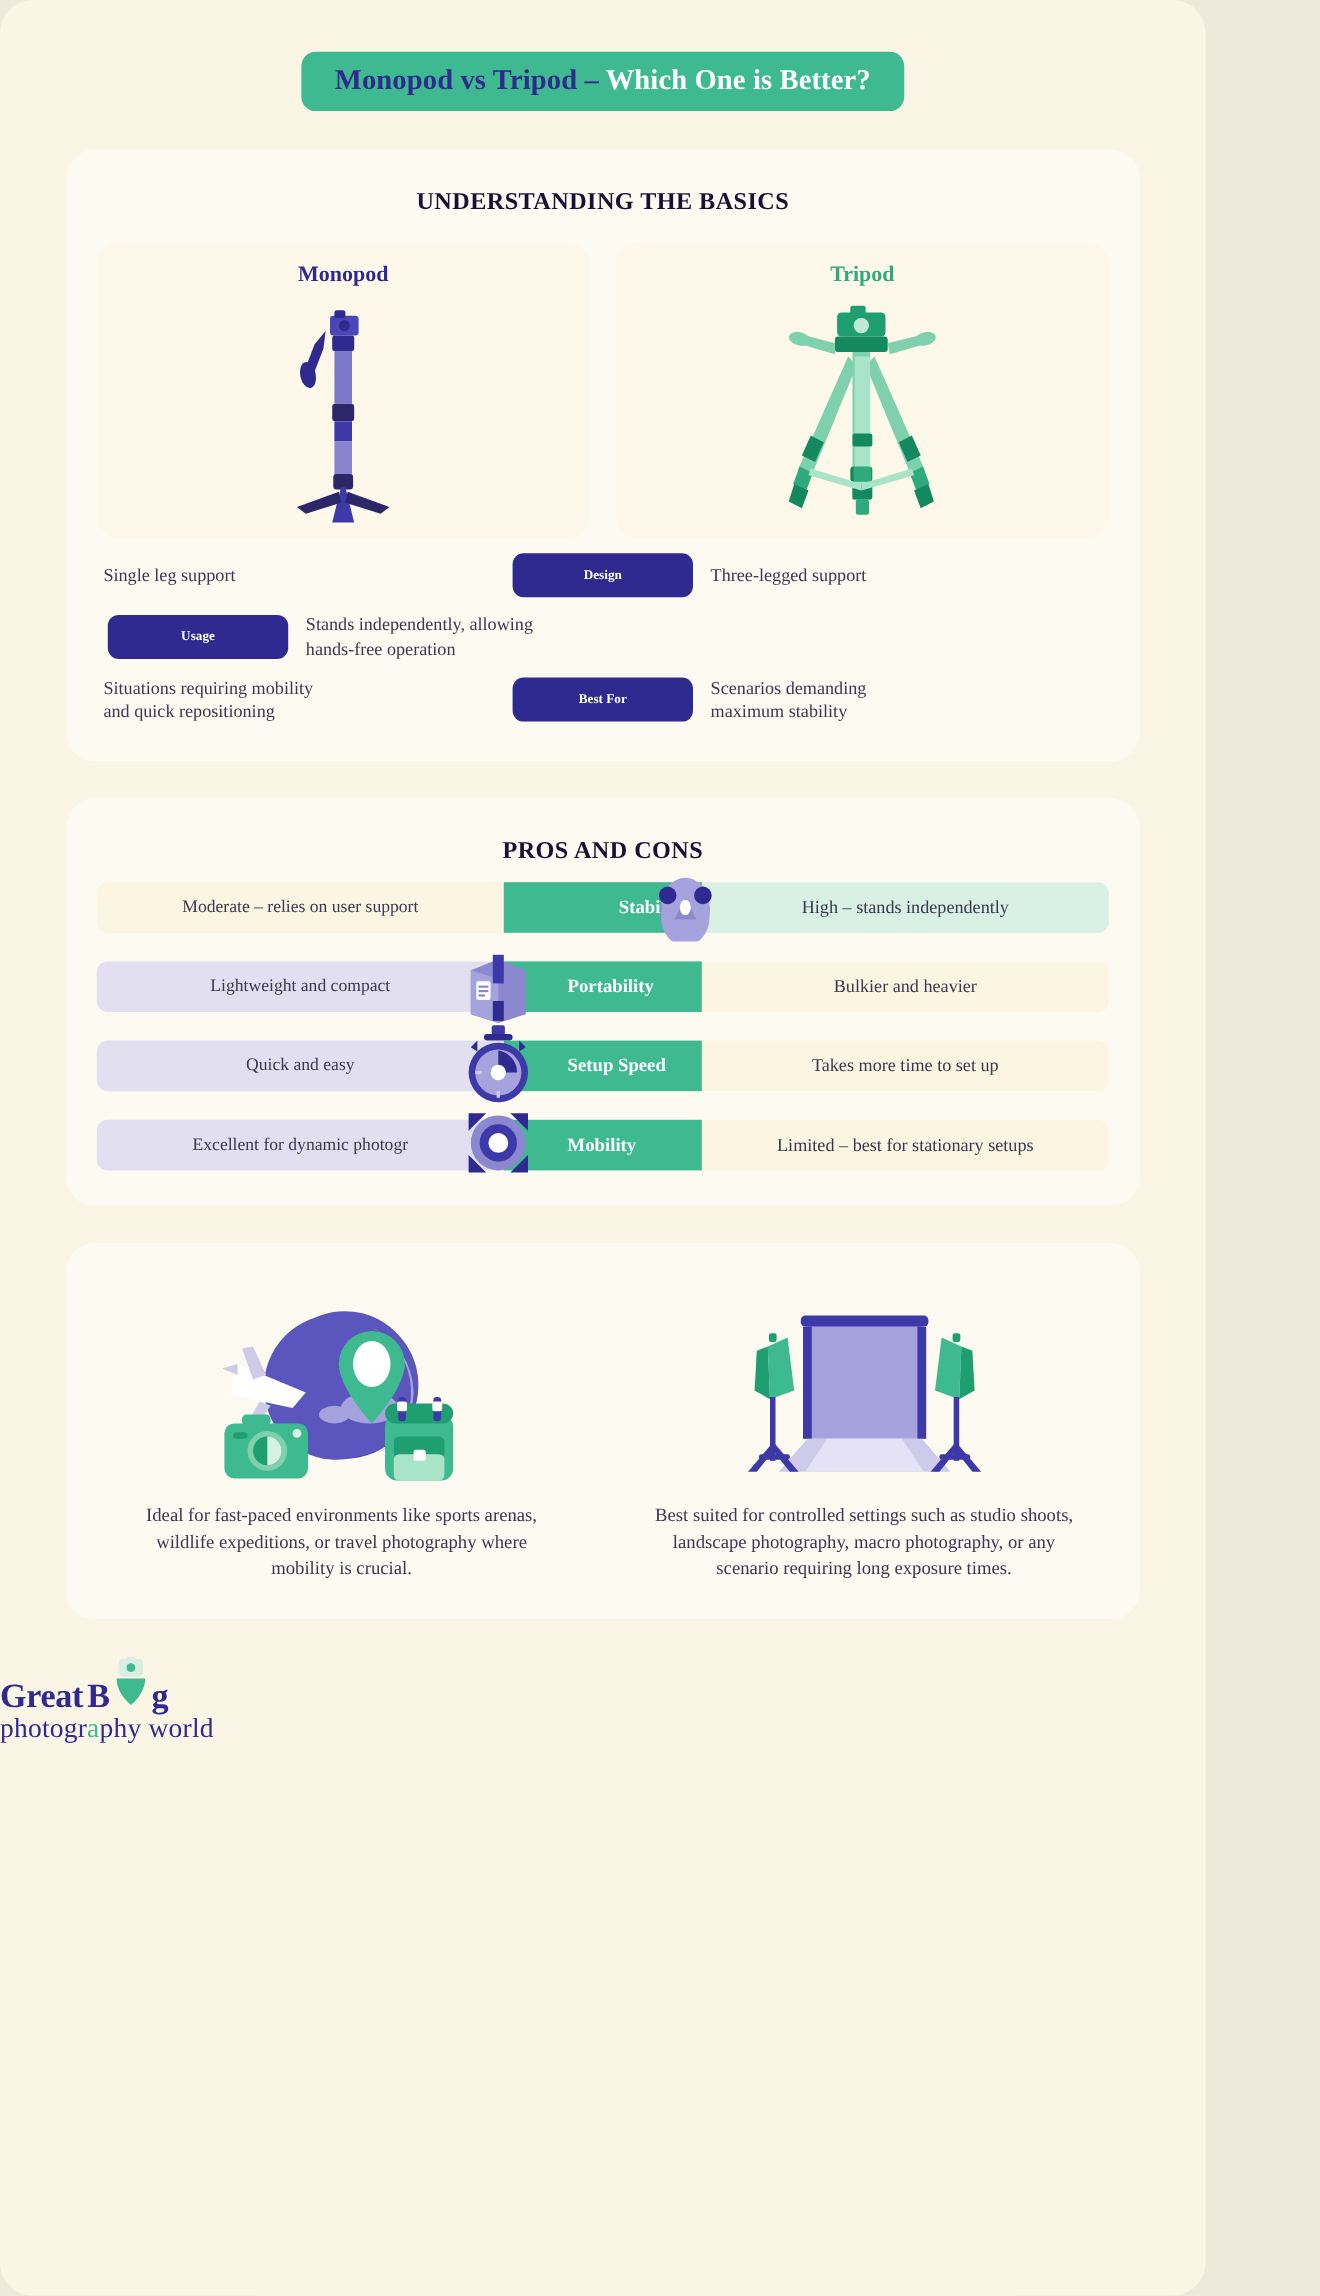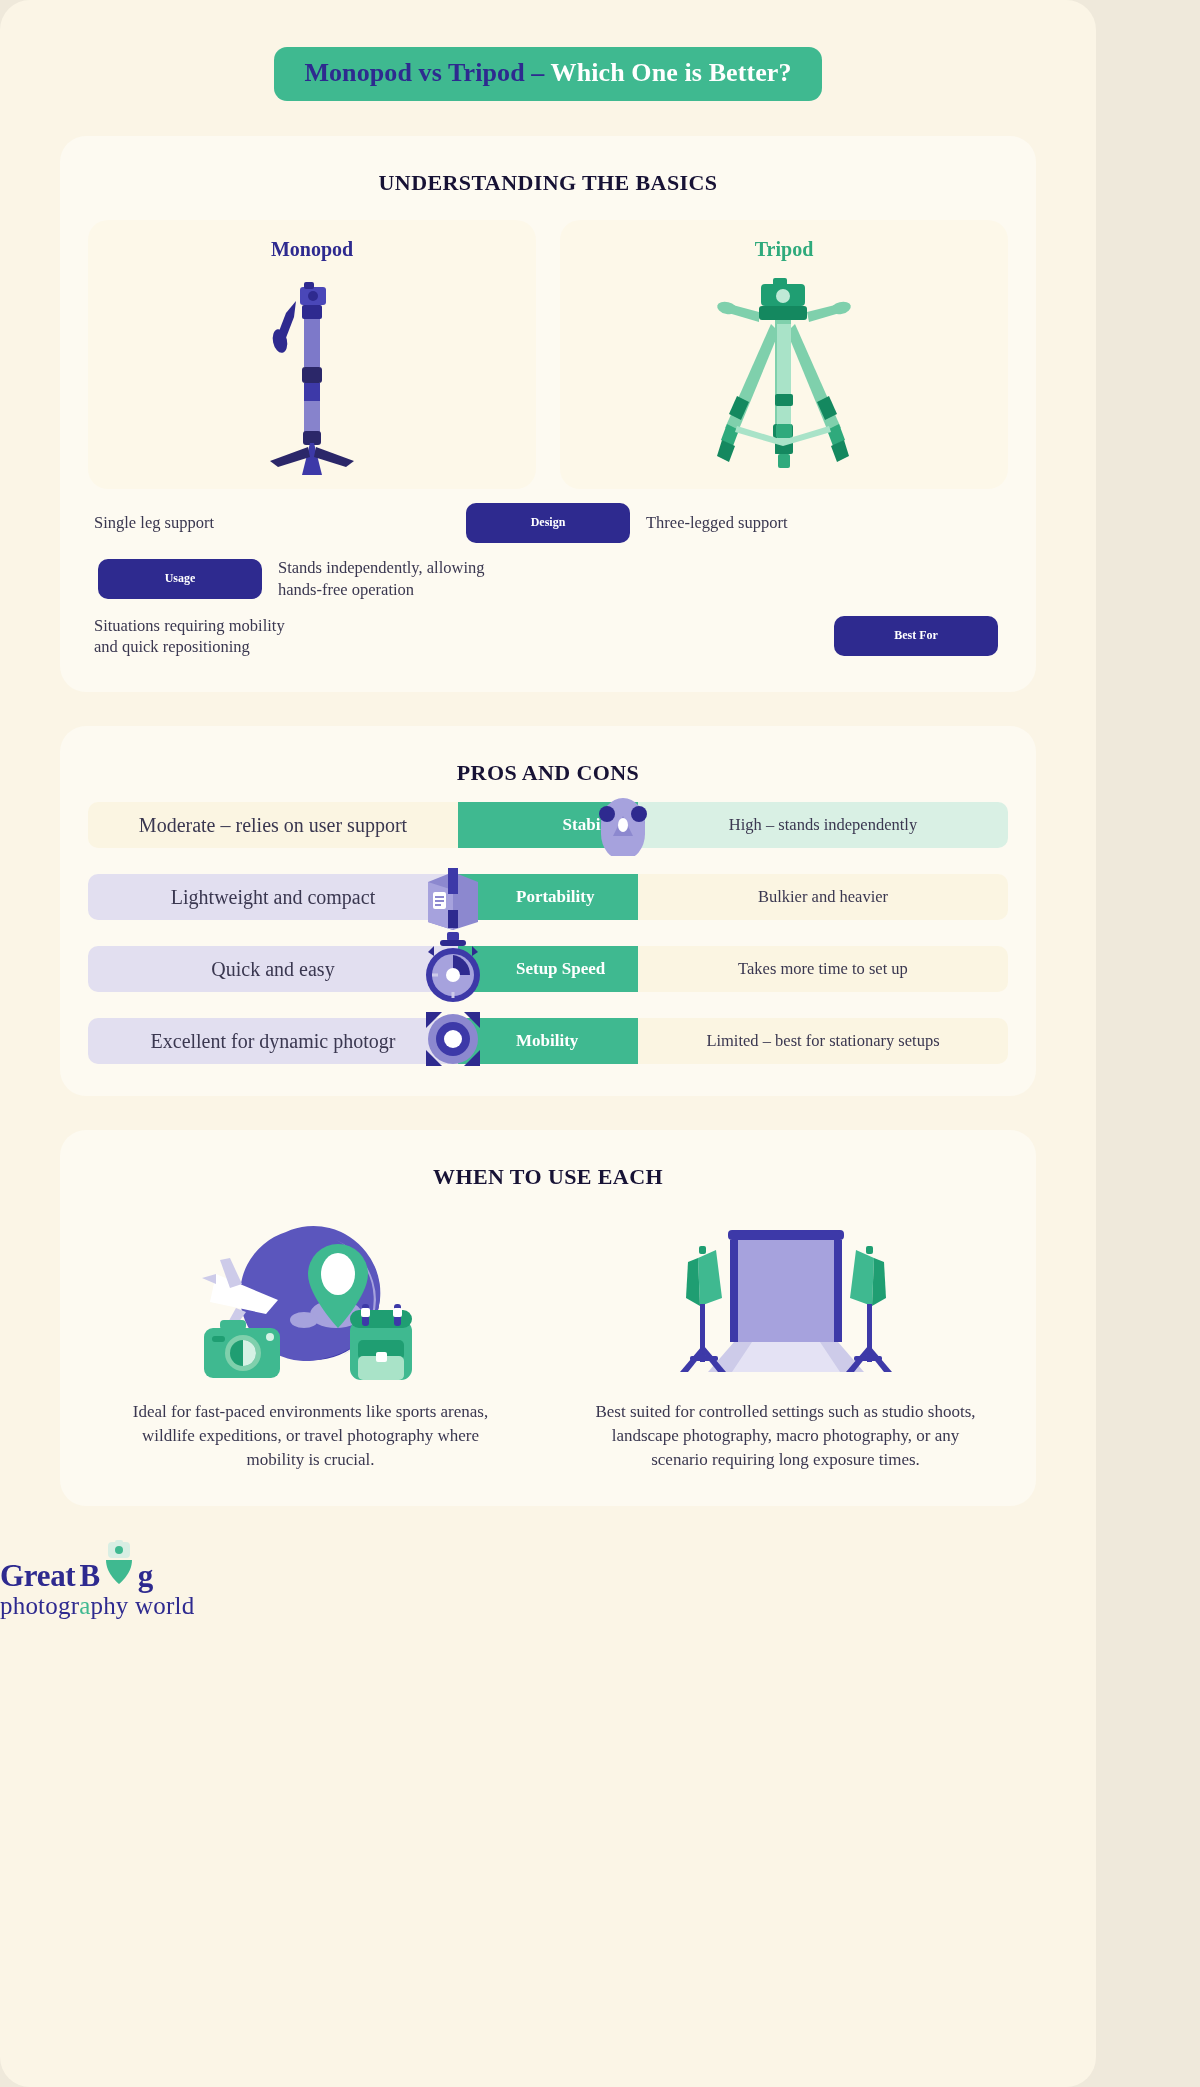--- a/index.html
+++ b/index.html
@@ -117,21 +117,21 @@
     align-items: stretch;
     height: 46px;
     margin-top: 26px;
   }
   .pc-row:first-child { margin-top: 12px; }
   .pc-left {
     flex: 1;
     display: flex;
     align-items: center;
     justify-content: center;
-    font-size: 20px;
+    font-size: 16px;
     color: #3a3750;
     border-radius: 10px 0 0 10px;
     padding: 0 14px;
   }
   .pc-right {
     flex: 1;
     display: flex;
     align-items: center;
     justify-content: center;
     font-size: 16.5px;
@@ -305,20 +305,22 @@
       </div>
       <div class="cmp-row">
         <div class="cmp-chip">Usage</div>
         <div class="cmp-side" style="white-space:pre-line">Stands independently, allowing
 hands-free operation</div>
       </div>
       <div class="cmp-row">
         <div class="cmp-side" style="white-space:pre-line">Situations requiring mobility
 and quick repositioning</div>
         <div class="cmp-chip">Best For</div>
+        <div class="cmp-side" style="white-space:pre-line">Scenarios demanding
+maximum stability</div>
       </div>
     </div>
   </div>
 
   <div class="card card-2">
     <div class="section-title">PROS AND CONS</div>
 
     <div class="pc-rows">
 
       <div class="pc-row">
@@ -397,21 +399,20 @@
           </span>
           <span>Mobility</span>
         </div>
         <div class="pc-right bg-cream">Limited – best for stationary setups</div>
       </div>
 
     </div>
   </div>
 
   <div class="card card-3">
-    <div class="section-title">WHEN TO USE EACH</div>
 
     <div class="usecases">
 
       <div class="usecase">
         <div class="usecase-art">
           <svg width="250" height="160" viewBox="0 0 250 160">
             <circle cx="128" cy="72" r="66" fill="#3d39a8"></circle>
             <path d="M100 10 a66 66 0 0 1 80 20 a66 66 0 0 1 -40 106 a66 66 0 0 1 -40 -126 Z" fill="#5b56bd"></path>
             <path d="M150 18 a66 66 0 0 1 40 60 a66 66 0 0 1 -34 56 a66 66 0 0 0 -6 -116 Z" fill="#a6a2dd"></path>
             <ellipse cx="150" cy="92" rx="26" ry="14" fill="#a6a2dd"></ellipse>

